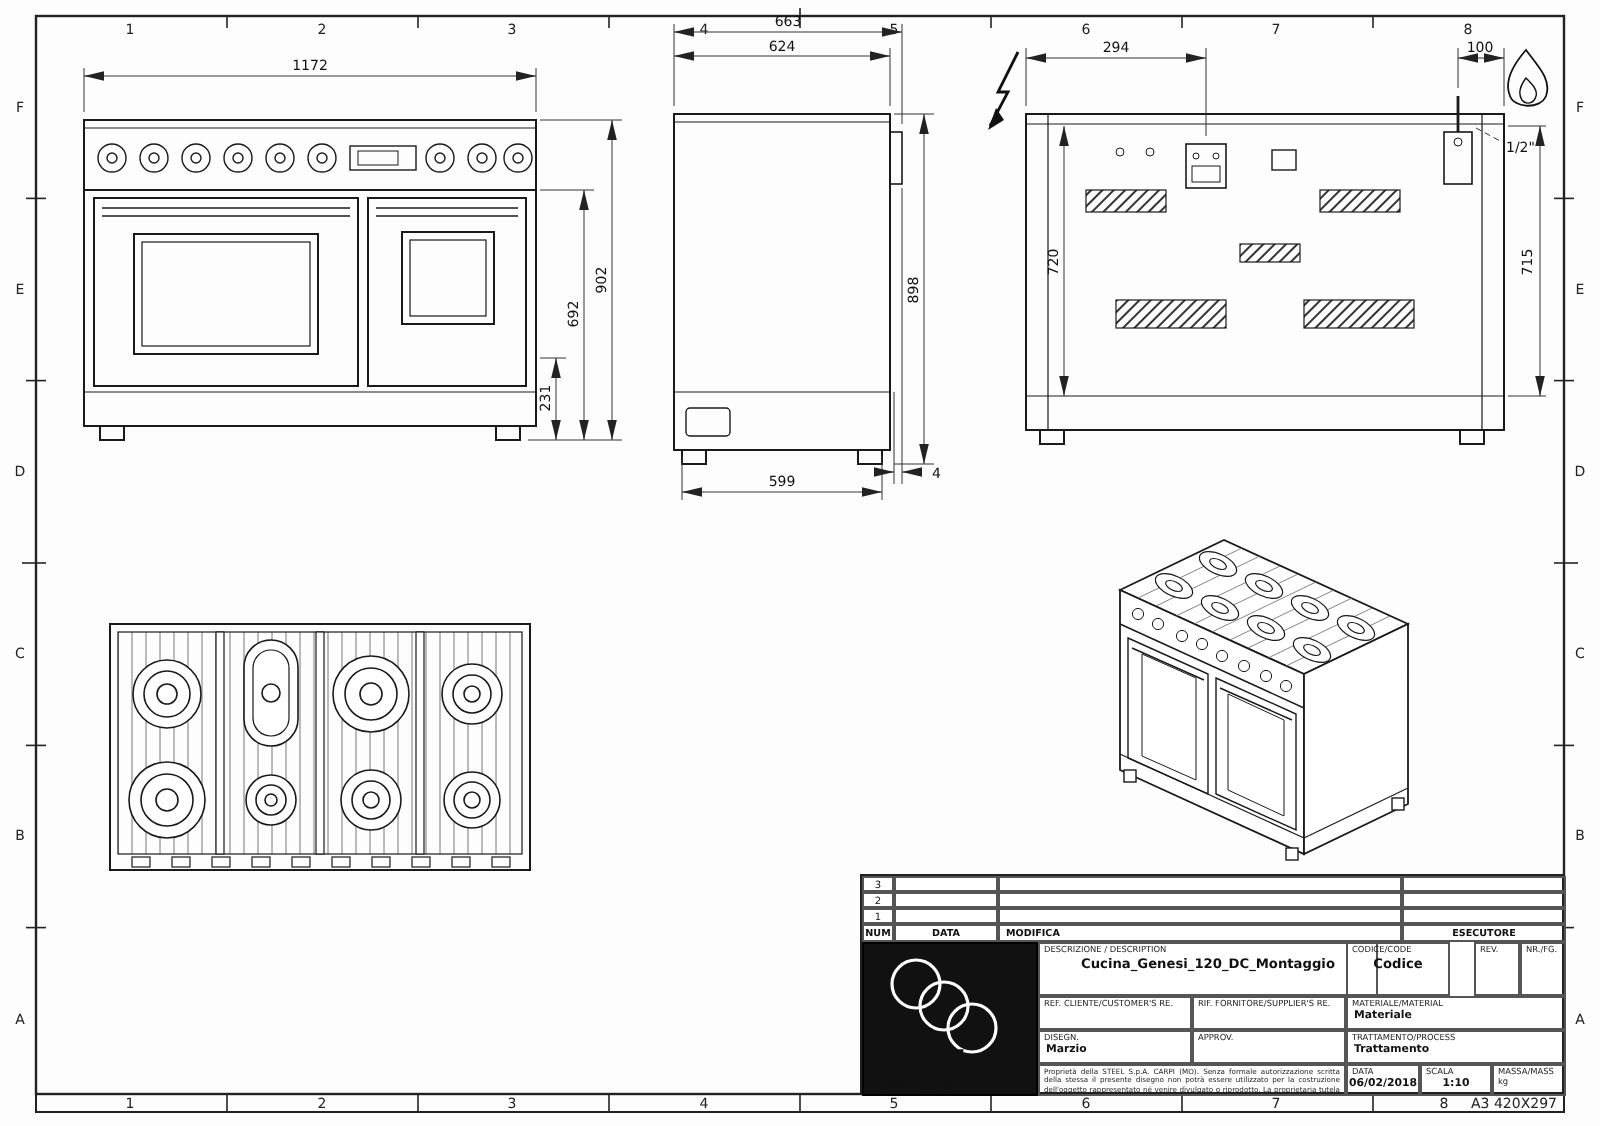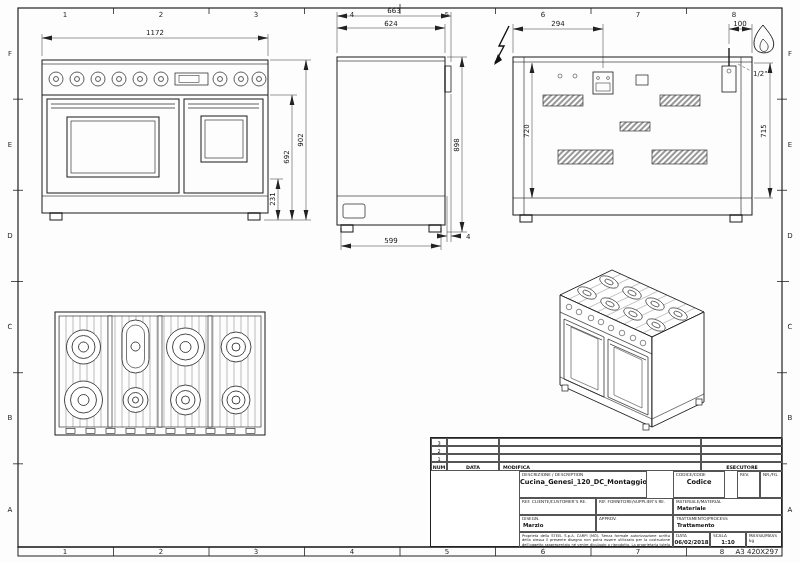--- a/index.html
+++ b/index.html
@@ -375,22 +375,31 @@
   <div class="cell" style="left:16px;top:24px;width:52px;height:9px;">
         <span class="hdr">DATA</span>
       </div>
   <div class="cell" style="left:68px;top:24px;width:202px;height:9px;">
         <span class="hdr" style="text-align:left;padding-left:3px;">MODIFICA</span>
       </div>
   <div class="cell" style="left:270px;top:24px;width:82px;height:9px;">
         <span class="hdr">ESECUTORE</span>
       </div>
 
-
-  <div class="cell" style="left:88px;top:33px;width:128px;height:27px;">
+  <div class="logo-cell">
+    <svg width="88" height="77" viewBox="0 0 88 77">
+      <circle cx="26" cy="20" r="12" fill="none" stroke="#fff" stroke-width="1.6"></circle>
+      <circle cx="40" cy="31" r="12" fill="none" stroke="#fff" stroke-width="1.6"></circle>
+      <circle cx="54" cy="42" r="12" fill="none" stroke="#fff" stroke-width="1.6"></circle>
+      <text x="8" y="64" fill="#fff" font-size="15" font-weight="bold" font-style="italic">steel</text>
+      <text x="9" y="72" fill="#fff" font-size="5.2">stile in cucina</text>
+    </svg>
+  </div>
+
+  <div class="cell" style="left:88px;top:33px;width:170px;height:27px;">
     <span class="lbl">DESCRIZIONE / DESCRIPTION</span>
     <span class="val">Cucina_Genesi_120_DC_Montaggio</span>
   </div>
   <div class="cell" style="left:242px;top:33px;width:52px;height:27px;">
     <span class="lbl">CODICE/CODE</span>
     <span class="val">Codice</span>
   </div>
   <div class="cell" style="left:306px;top:33px;width:23px;height:27px;">
     <span class="lbl">REV.</span>
   </div>

